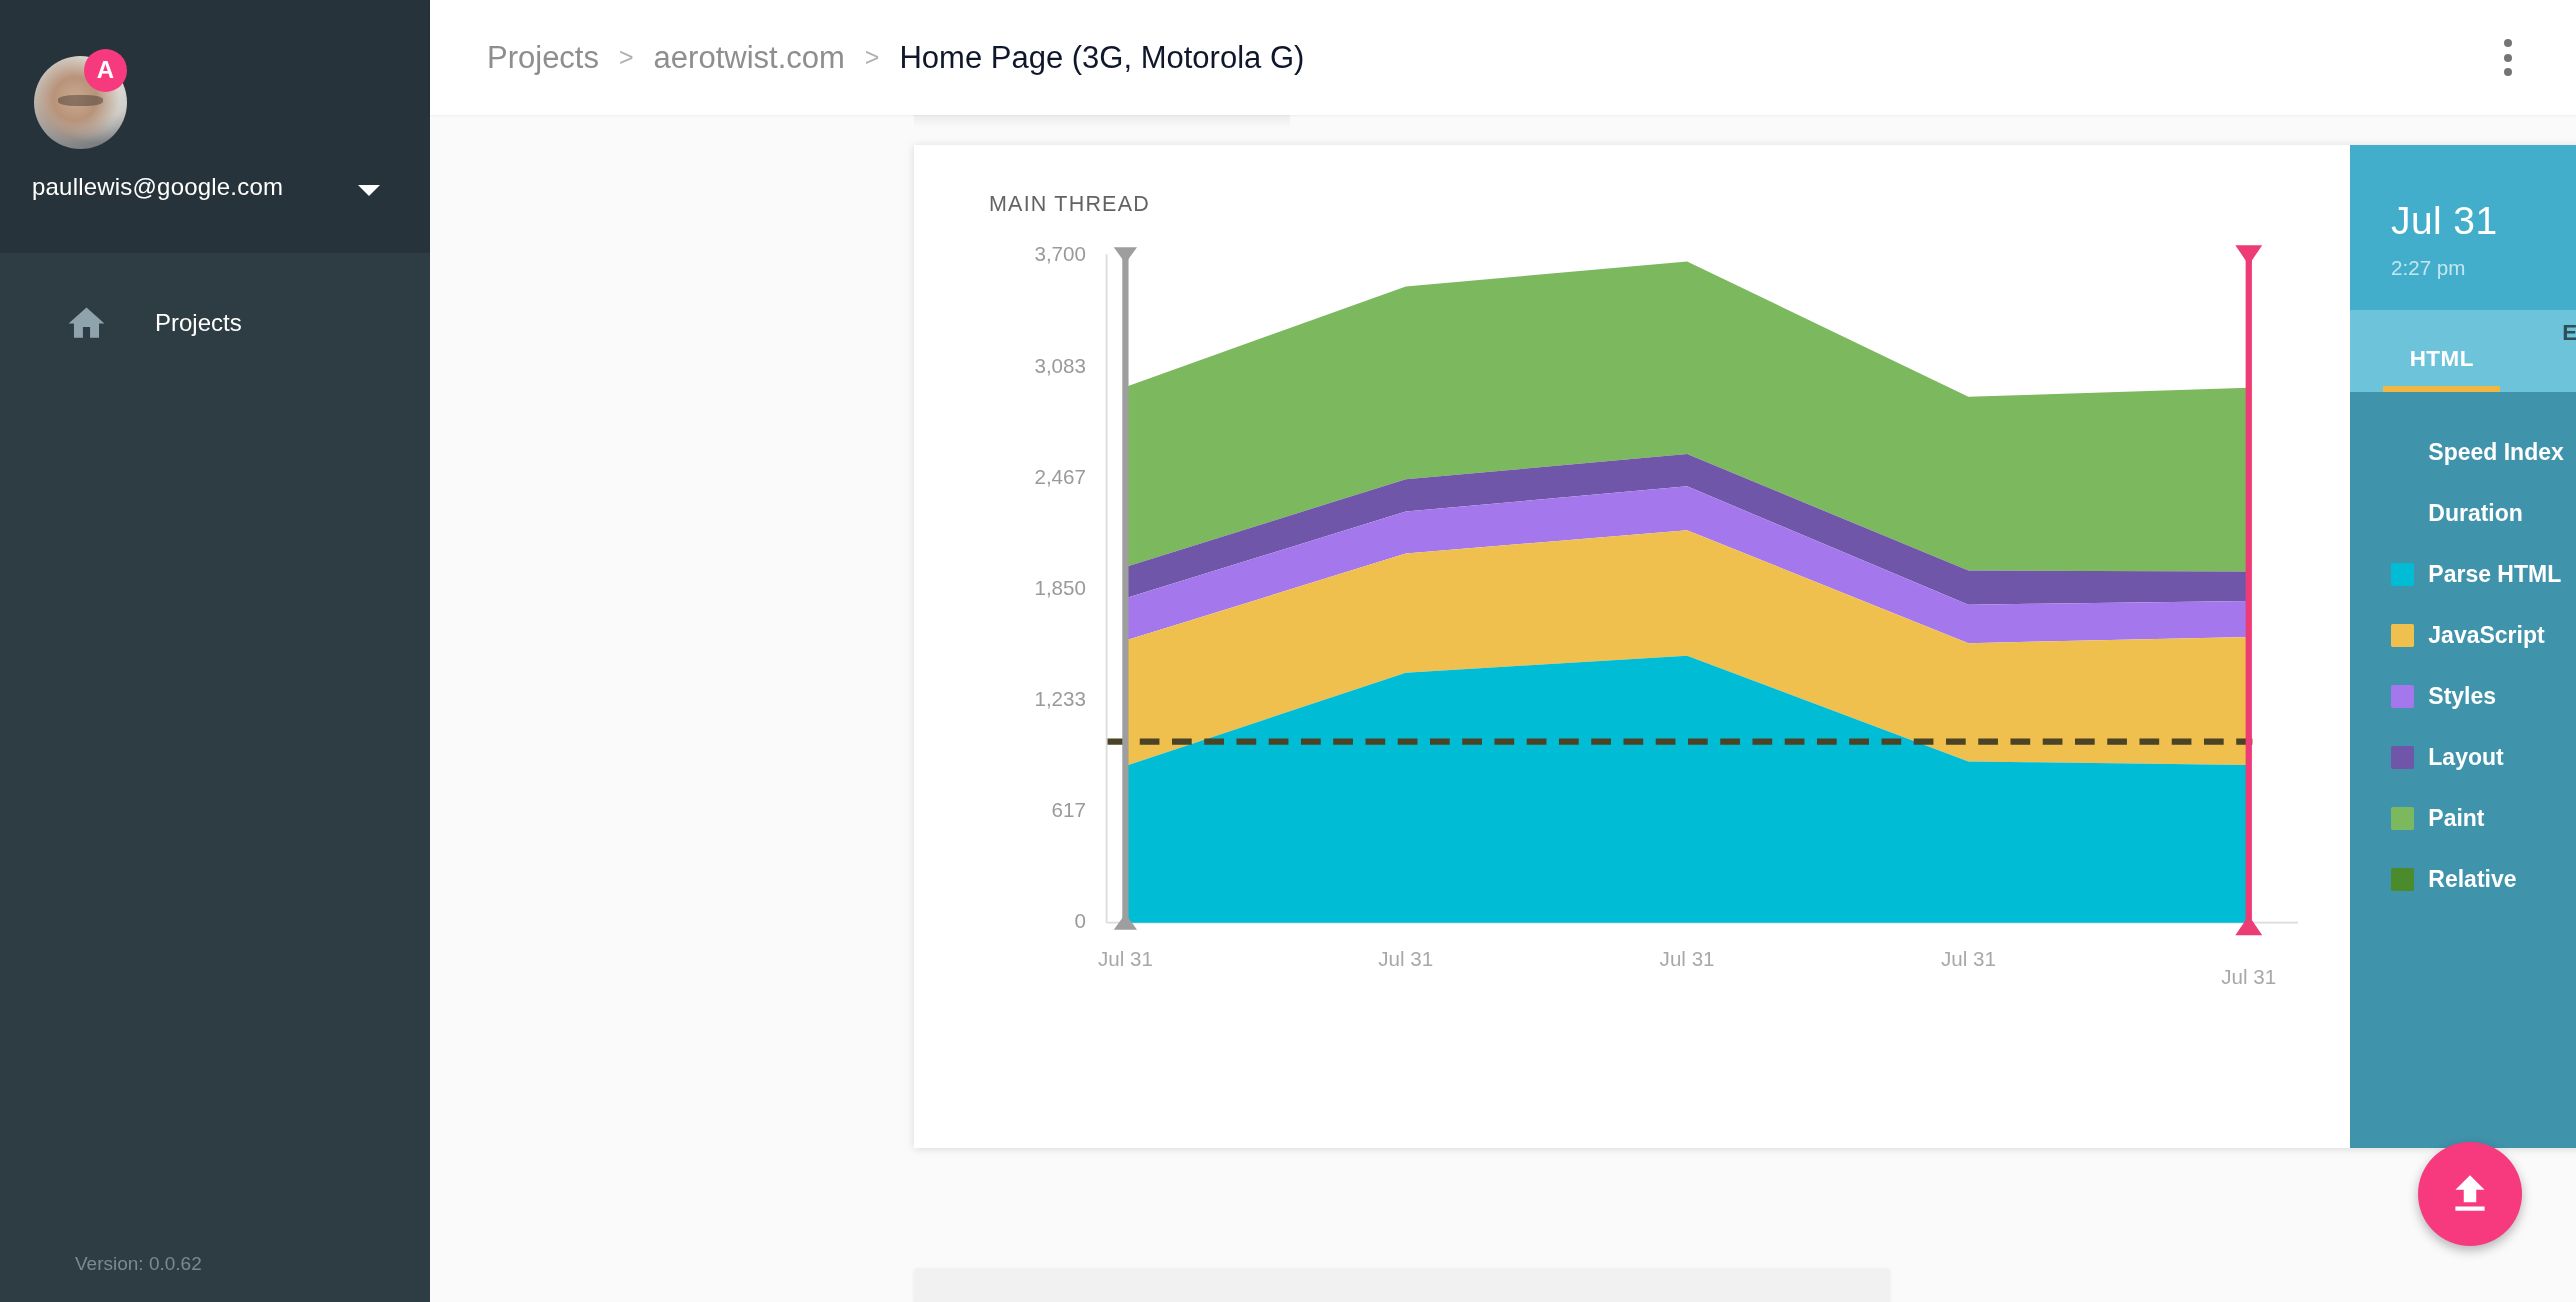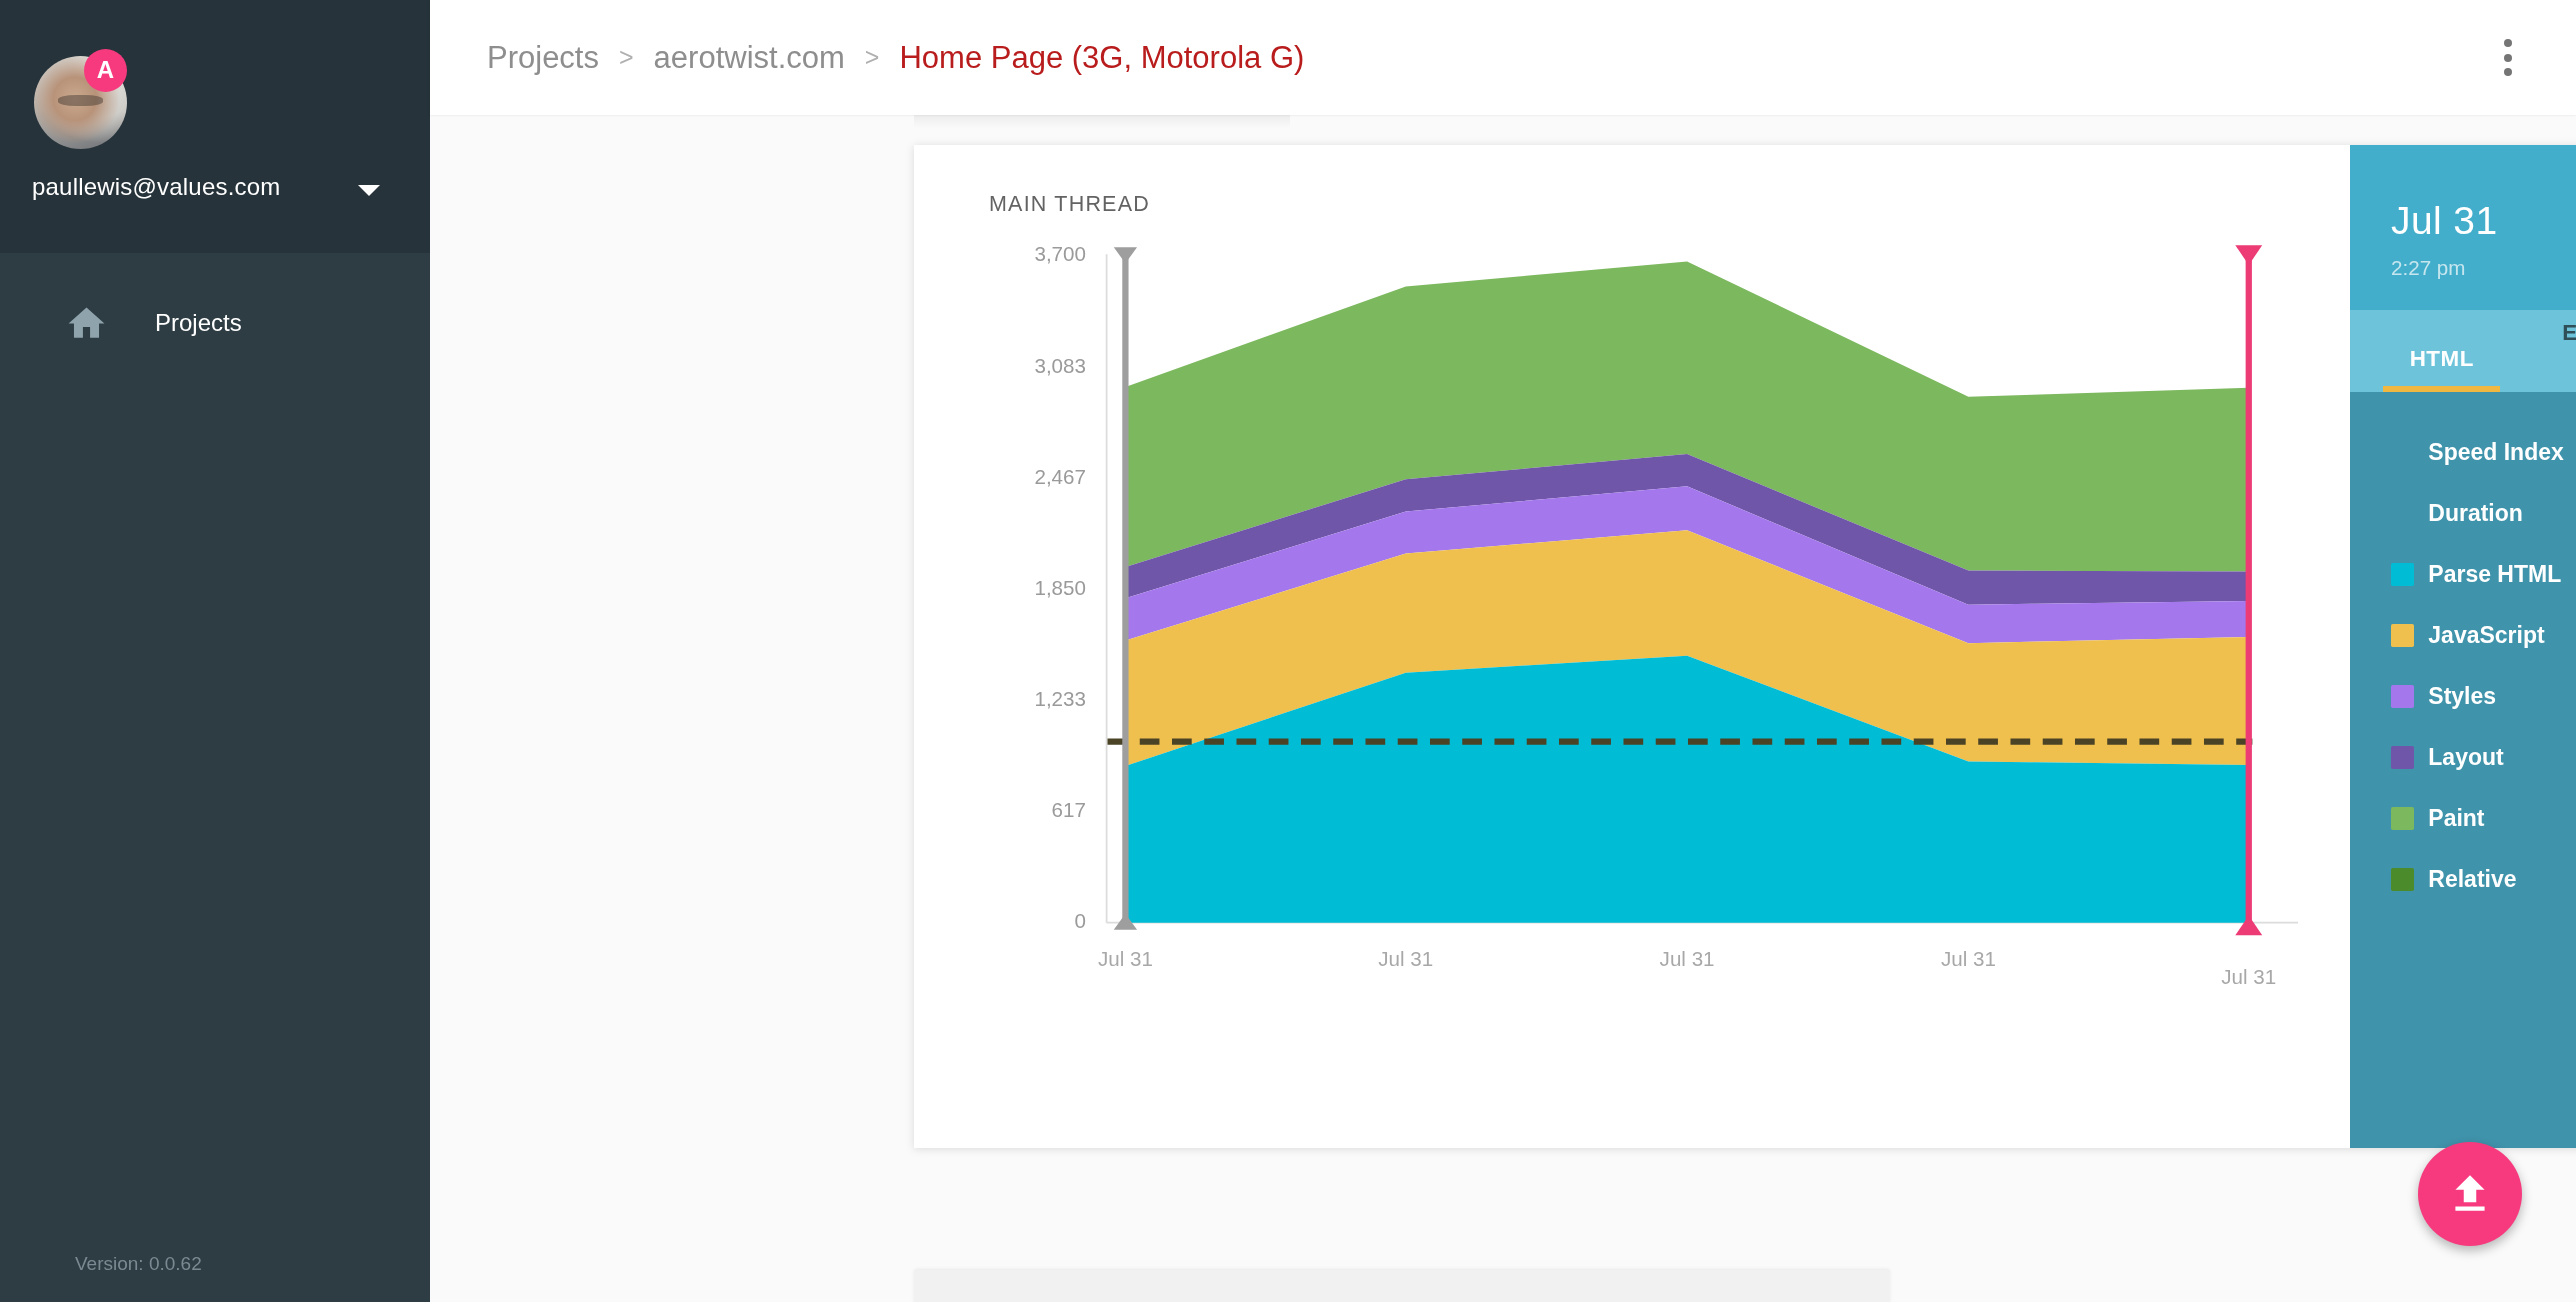--- a/index.html
+++ b/index.html
@@ -80,21 +80,21 @@
   .main { flex: 1; position: relative; height: 1302px; background: #fafafa; }
   .topbar {
     height: 115px; background: #fff;
     display: flex; align-items: center;
     padding: 0 43px 0 57px;
     box-shadow: 0 0.9px 2.7px rgba(0,0,0,.10);
     position: relative; z-index: 5;
   }
   .breadcrumb { display: flex; align-items: center; font-size: 31px; color: #8e8e8e; }
   .crumb { color: #8e8e8e; cursor: pointer; white-space: nowrap; }
-  .crumb.last { color: #b91c1c; cursor: default; text-align: right; }
+  .crumb.last { color: #0f172a; cursor: default; text-align: right; }
   .crumb-sep { margin: 0 20px; color: #b0b0b0; font-size: 25px; }
   .kebab {
     margin-left: auto; width: 50px; height: 50px;
     display: flex; flex-direction: column; align-items: center; justify-content: center;
     gap: 6.3px; cursor: pointer;
   }
   .kebab i { display:block; width: 8px; height: 8px; border-radius: 50%; background: #757575; }
 
   
   .content { position: relative; height: calc(1302px - 115px); }
@@ -199,21 +199,21 @@
 <body>
 
 <div id="app">
 
   <aside class="sidebar">
     <div class="sidebar-account">
       <div class="avatar-wrap">
         <div class="avatar"></div>
         <div class="avatar-badge">A</div>
       </div>
-      <div class="account-email">paullewis@values.com</div>
+      <div class="account-email">paullewis@google.com</div>
       <div class="account-caret"></div>
     </div>
 
     <nav class="nav">
       <div class="nav-item">
         <span class="nav-icon">
           <svg viewBox="0 0 24 24">
               <path d="M10 20v-6h4v6h5v-8h3L12 3 2 12h3v8z"></path>
             </svg>
         </span>

